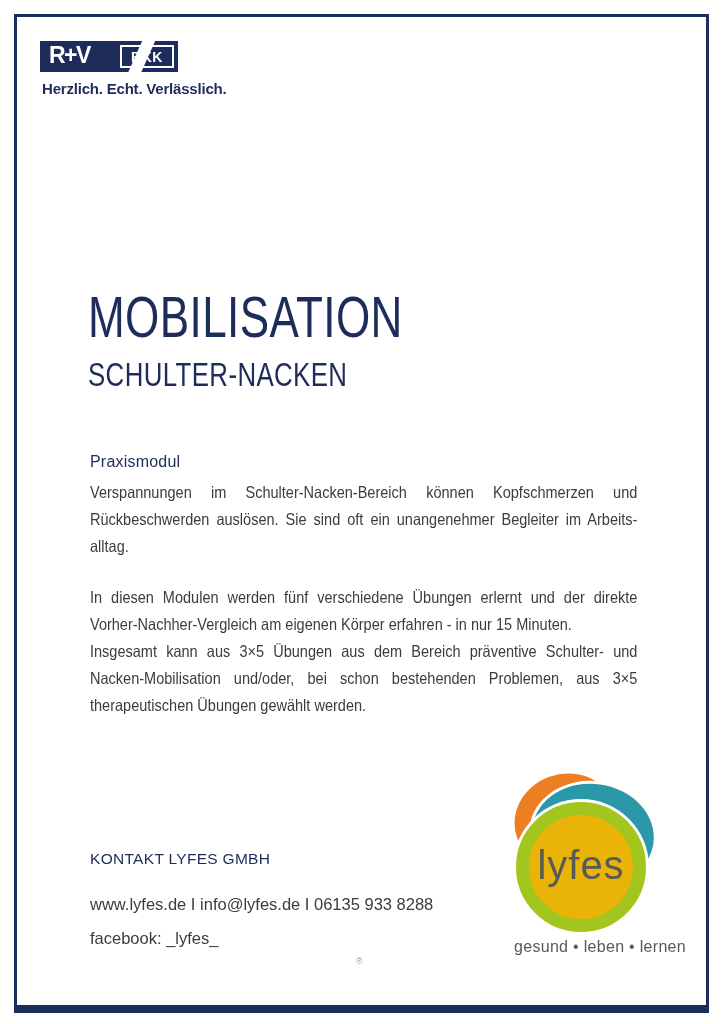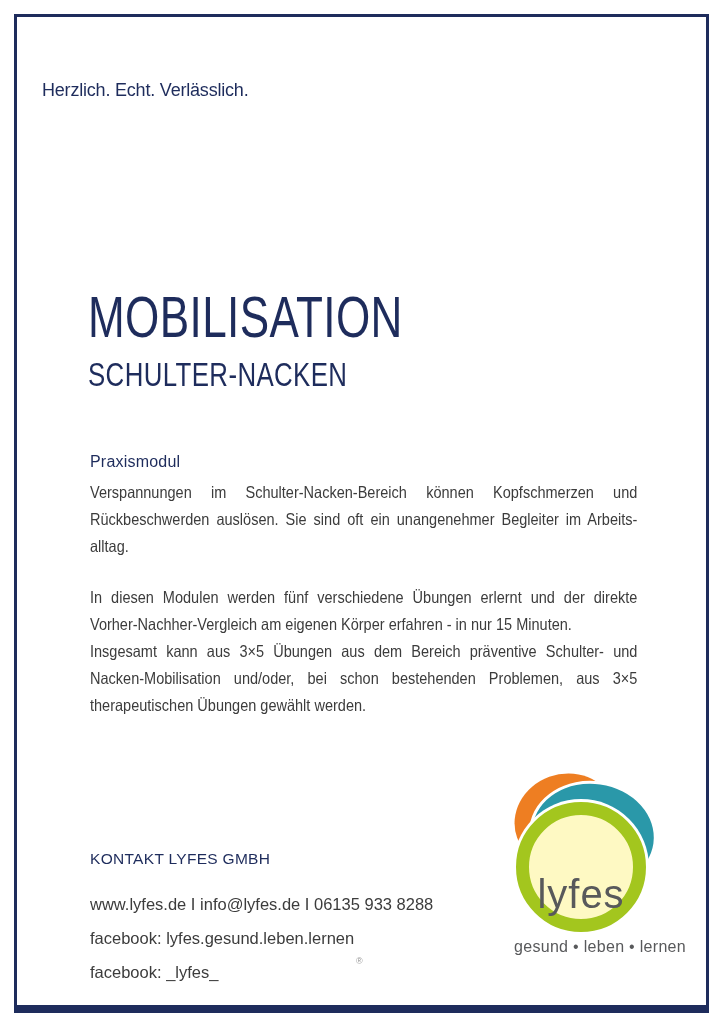--- a/index.html
+++ b/index.html
@@ -33,21 +33,21 @@
     background:#fff;transform:skewX(-24deg);
   }
   .bkk-frame{
     position:absolute;right:4px;top:4px;bottom:4px;width:54px;
     border:2px solid #fff;display:flex;align-items:center;justify-content:center;
     box-sizing:border-box;
   }
   .bkk-text{color:#fff;font-weight:700;font-size:14px;letter-spacing:0.5px;}
   .rv-tagline{
     position:absolute;left:42px;top:80px;color:var(--navy);
-    font-weight:400;font-size:18px;letter-spacing:-0.2px;white-space:nowrap;
+    font-weight:700;font-size:15px;letter-spacing:-0.2px;white-space:nowrap;
   }
   
   .title-main{
     position:absolute;left:88px;top:288px;color:var(--navy);
     font-size:58px;font-weight:400;line-height:1;letter-spacing:0.5px;
     transform:scaleX(0.76);transform-origin:0 0;white-space:nowrap;
   }
   .title-sub{
     position:absolute;left:88px;top:357px;color:var(--navy);
     font-size:34px;font-weight:400;line-height:1;letter-spacing:0.5px;
@@ -76,61 +76,67 @@
   .lyfes-orange{
     position:absolute;left:8px;top:8px;width:102px;height:92px;border-radius:50%;
     background:var(--orange);transform:rotate(-20deg);
   }
   .lyfes-teal{
     position:absolute;left:26px;top:18px;width:122px;height:102px;border-radius:50%;
     background:var(--teal);transform:rotate(8deg);box-shadow:0 0 0 3px #fff;
   }
   .lyfes-ring{
     position:absolute;left:10px;top:36px;width:130px;height:130px;border-radius:50%;
-    background:#fef9c3;border:13px solid var(--green);box-sizing:border-box;
+    background:#eab308;border:13px solid var(--green);box-sizing:border-box;
     box-shadow:0 0 0 3px #fff;
-    display:flex;align-items:flex-end;justify-content:center;
+    display:flex;align-items:center;justify-content:center;
   }
   .lyfes-wordmark{
     color:var(--gray);font-size:40px;font-weight:400;letter-spacing:1px;
     transform:translateY(-2px);
   }
   .lyfes-slogan{
     position:absolute;left:8px;top:172px;width:150px;
     color:var(--gray);font-size:16px;letter-spacing:0.3px;white-space:nowrap;
   }
   .reg-mark{
     position:absolute;left:356px;top:956px;color:#9a9a9a;font-size:9px;
   }
 </style>
 </head>
 <body>
 
 <div class="page">
 
   <div class="frame"></div>
 
+  <div class="rv-box">
+    <span class="rv-text">R+V</span>
+    <span class="rv-slash"></span>
+    <span class="bkk-frame">
+      <span class="bkk-text">BKK</span>
+    </span>
+  </div>
   <div class="rv-tagline">Herzlich. Echt. Verlässlich.</div>
 
   <div class="title-main">MOBILISATION</div>
   <div class="title-sub">SCHULTER-NACKEN</div>
 
   <div class="section-label">Praxismodul</div>
 
   <div class="bodycopy">
     <div class="para">Verspannungen im Schulter-Nacken-Bereich können Kopfschmerzen und Rückbeschwerden auslösen. Sie sind oft ein unangenehmer Begleiter im Arbeits-alltag.</div>
     <div class="gap"></div>
     <div class="para">In diesen Modulen werden fünf verschiedene Übungen erlernt und der direkte Vorher-Nachher-Vergleich am eigenen Körper erfahren - in nur 15 Minuten.</div>
     <div class="para">Insgesamt kann aus 3×5 Übungen aus dem Bereich präventive Schulter- und Nacken-Mobilisation und/oder, bei schon bestehenden Problemen, aus 3×5 therapeutischen Übungen gewählt werden.</div>
   </div>
 
   <div class="contact">
     <div class="contact-heading">KONTAKT LYFES GMBH</div>
     <div class="contact-line">www.lyfes.de I info@lyfes.de I 06135 933 8288</div>
-    <div class="contact-line">facebook: lyfes.gesund.leben.lernen</div>
     <div class="contact-line">facebook: _lyfes_</div>
   </div>
 
   <div class="lyfes">
     <div class="lyfes-orange"></div>
     <div class="lyfes-teal"></div>
     <div class="lyfes-ring">
       <span class="lyfes-wordmark">lyfes</span>
     </div>
     <div class="lyfes-slogan">gesund • leben • lernen</div>

